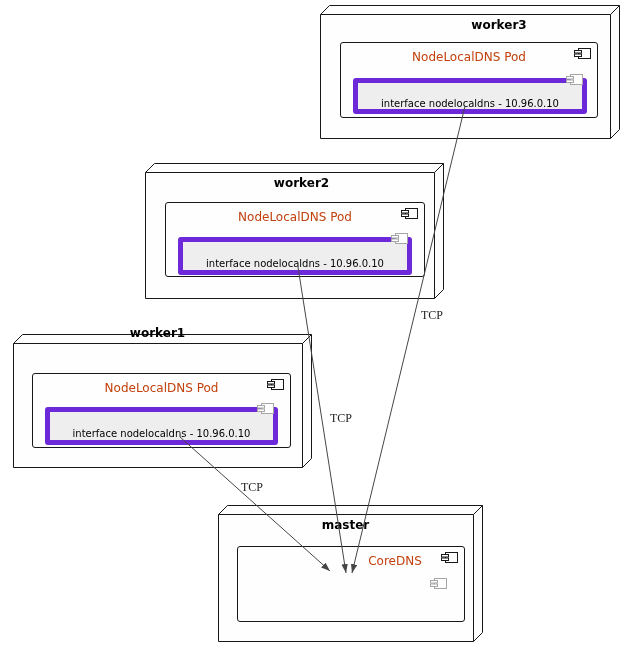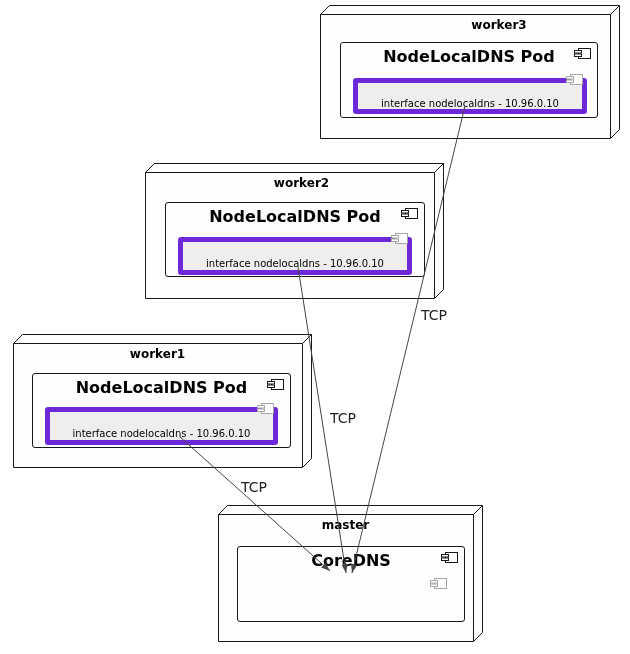--- a/index.html
+++ b/index.html
@@ -9,31 +9,31 @@
   }
   .node-title{
     position:absolute;text-align:center;font-weight:bold;font-size:12px;
     color:#000;line-height:14px;
   }
   .comp-box{
     position:absolute;background:#FEFEFE;border:1px solid #181818;
     border-radius:3px;box-sizing:border-box;
   }
   .comp-title{
-    position:absolute;text-align:center;font-weight:bold;font-size:16px;
-    color:#000000;line-height:14px;
+    position:absolute;text-align:center;font-weight:normal;font-size:12px;
+    color:#c2410c;line-height:14px;
   }
   .artifact-box{
     position:absolute;background:#EEEEEE;border:5px solid #6d28d9;
     border-radius:3px;box-sizing:border-box;text-align:center;
     font-size:10px;color:#000;white-space:nowrap;overflow:hidden;margin-top:8px;
   }
   #edges{position:absolute;left:0;top:0;z-index:10;pointer-events:none;}
   .edge-label{
-    position:absolute;font-size:14px;color:#222;line-height:12px;z-index:11;
+    position:absolute;font-size:12px;color:#222;line-height:12px;z-index:11;font-family:Liberation Serif, serif;
   }
 </style>
 </head>
 <body>
 
 <div id="canvas">
     <svg width="300" height="134" style="position: absolute; left: 320px; top: 5px;">
       <polygon points="0.5,9.5 9.5,0.5 299.5,0.5 299.5,124.5 290.5,133.5 0.5,133.5" fill="#FEFEFE" stroke="#181818" stroke-width="1"></polygon>
       <line x1="0.5" y1="9.5" x2="290.5" y2="9.5" stroke="#181818"></line>
       <line x1="290.5" y1="9.5" x2="299.5" y2="0.5" stroke="#181818"></line>
@@ -72,21 +72,21 @@
       <rect x="5.5" y="1.5" width="12" height="10" fill="#FEFEFE" stroke="#A6A6A6" stroke-width="1"></rect>
       <rect x="1.5" y="3.5" width="7" height="2.5" fill="#FEFEFE" stroke="#A6A6A6" stroke-width="1"></rect>
       <rect x="1.5" y="7" width="7" height="2.5" fill="#FEFEFE" stroke="#A6A6A6" stroke-width="1"></rect>
     </svg>
     <svg width="299" height="134" style="position: absolute; left: 13px; top: 334px;">
       <polygon points="0.5,9.5 9.5,0.5 298.5,0.5 298.5,124.5 289.5,133.5 0.5,133.5" fill="#FEFEFE" stroke="#181818" stroke-width="1"></polygon>
       <line x1="0.5" y1="9.5" x2="289.5" y2="9.5" stroke="#181818"></line>
       <line x1="289.5" y1="9.5" x2="298.5" y2="0.5" stroke="#181818"></line>
       <line x1="289.5" y1="9.5" x2="289.5" y2="133.5" stroke="#181818"></line>
     </svg>
-    <div class="node-title" style="left: 13px; top: 347px; width: 289px;">worker1</div>
+    <div class="node-title" style="left: 13px; top: 326px; width: 289px;">worker1</div>
     <div class="comp-box" style="left: 32px; top: 373px; width: 259px; height: 75px;"></div>
     <div class="comp-title" style="left: 32px; top: 381px; width: 259px;">NodeLocalDNS Pod</div>
     <svg width="19" height="13" style="position: absolute; left: 266px; top: 378px;">
       <rect x="5.5" y="1.5" width="12" height="10" fill="#FEFEFE" stroke="#181818" stroke-width="1"></rect>
       <rect x="1.5" y="3.5" width="7" height="2.5" fill="#FEFEFE" stroke="#181818" stroke-width="1"></rect>
       <rect x="1.5" y="7" width="7" height="2.5" fill="#FEFEFE" stroke="#181818" stroke-width="1"></rect>
     </svg>
     <div class="artifact-box" style="left: 45px; top: 399px; width: 233px; height: 38px; line-height: 44px;">interface nodelocaldns - 10.96.0.10</div>
     <svg width="19" height="13" style="position: absolute; left: 256px; top: 402px;">
       <rect x="5.5" y="1.5" width="12" height="10" fill="#FEFEFE" stroke="#A6A6A6" stroke-width="1"></rect>
@@ -94,21 +94,21 @@
       <rect x="1.5" y="7" width="7" height="2.5" fill="#FEFEFE" stroke="#A6A6A6" stroke-width="1"></rect>
     </svg>
     <svg width="265" height="137" style="position: absolute; left: 218px; top: 505px;">
       <polygon points="0.5,9.5 9.5,0.5 264.5,0.5 264.5,127.5 255.5,136.5 0.5,136.5" fill="#FEFEFE" stroke="#181818" stroke-width="1"></polygon>
       <line x1="0.5" y1="9.5" x2="255.5" y2="9.5" stroke="#181818"></line>
       <line x1="255.5" y1="9.5" x2="264.5" y2="0.5" stroke="#181818"></line>
       <line x1="255.5" y1="9.5" x2="255.5" y2="136.5" stroke="#181818"></line>
     </svg>
     <div class="node-title" style="left: 218px; top: 518px; width: 255px;">master</div>
     <div class="comp-box" style="left: 237px; top: 546px; width: 228px; height: 76px;"></div>
-    <div class="comp-title" style="left: 237px; top: 554px; width: 228px;">CoreDNS</div>
+    <div class="comp-title" style="left: 237px; top: 554px; width: 228px; padding-left: 44px;">CoreDNS</div>
     <svg width="19" height="13" style="position: absolute; left: 440px; top: 551px;">
       <rect x="5.5" y="1.5" width="12" height="10" fill="#FEFEFE" stroke="#181818" stroke-width="1"></rect>
       <rect x="1.5" y="3.5" width="7" height="2.5" fill="#FEFEFE" stroke="#181818" stroke-width="1"></rect>
       <rect x="1.5" y="7" width="7" height="2.5" fill="#FEFEFE" stroke="#181818" stroke-width="1"></rect>
     </svg>
     <svg width="19" height="13" style="position: absolute; left: 429px; top: 577px;">
       <rect x="5.5" y="1.5" width="12" height="10" fill="#FEFEFE" stroke="#A6A6A6" stroke-width="1"></rect>
       <rect x="1.5" y="3.5" width="7" height="2.5" fill="#FEFEFE" stroke="#A6A6A6" stroke-width="1"></rect>
       <rect x="1.5" y="7" width="7" height="2.5" fill="#FEFEFE" stroke="#A6A6A6" stroke-width="1"></rect>
     </svg>

